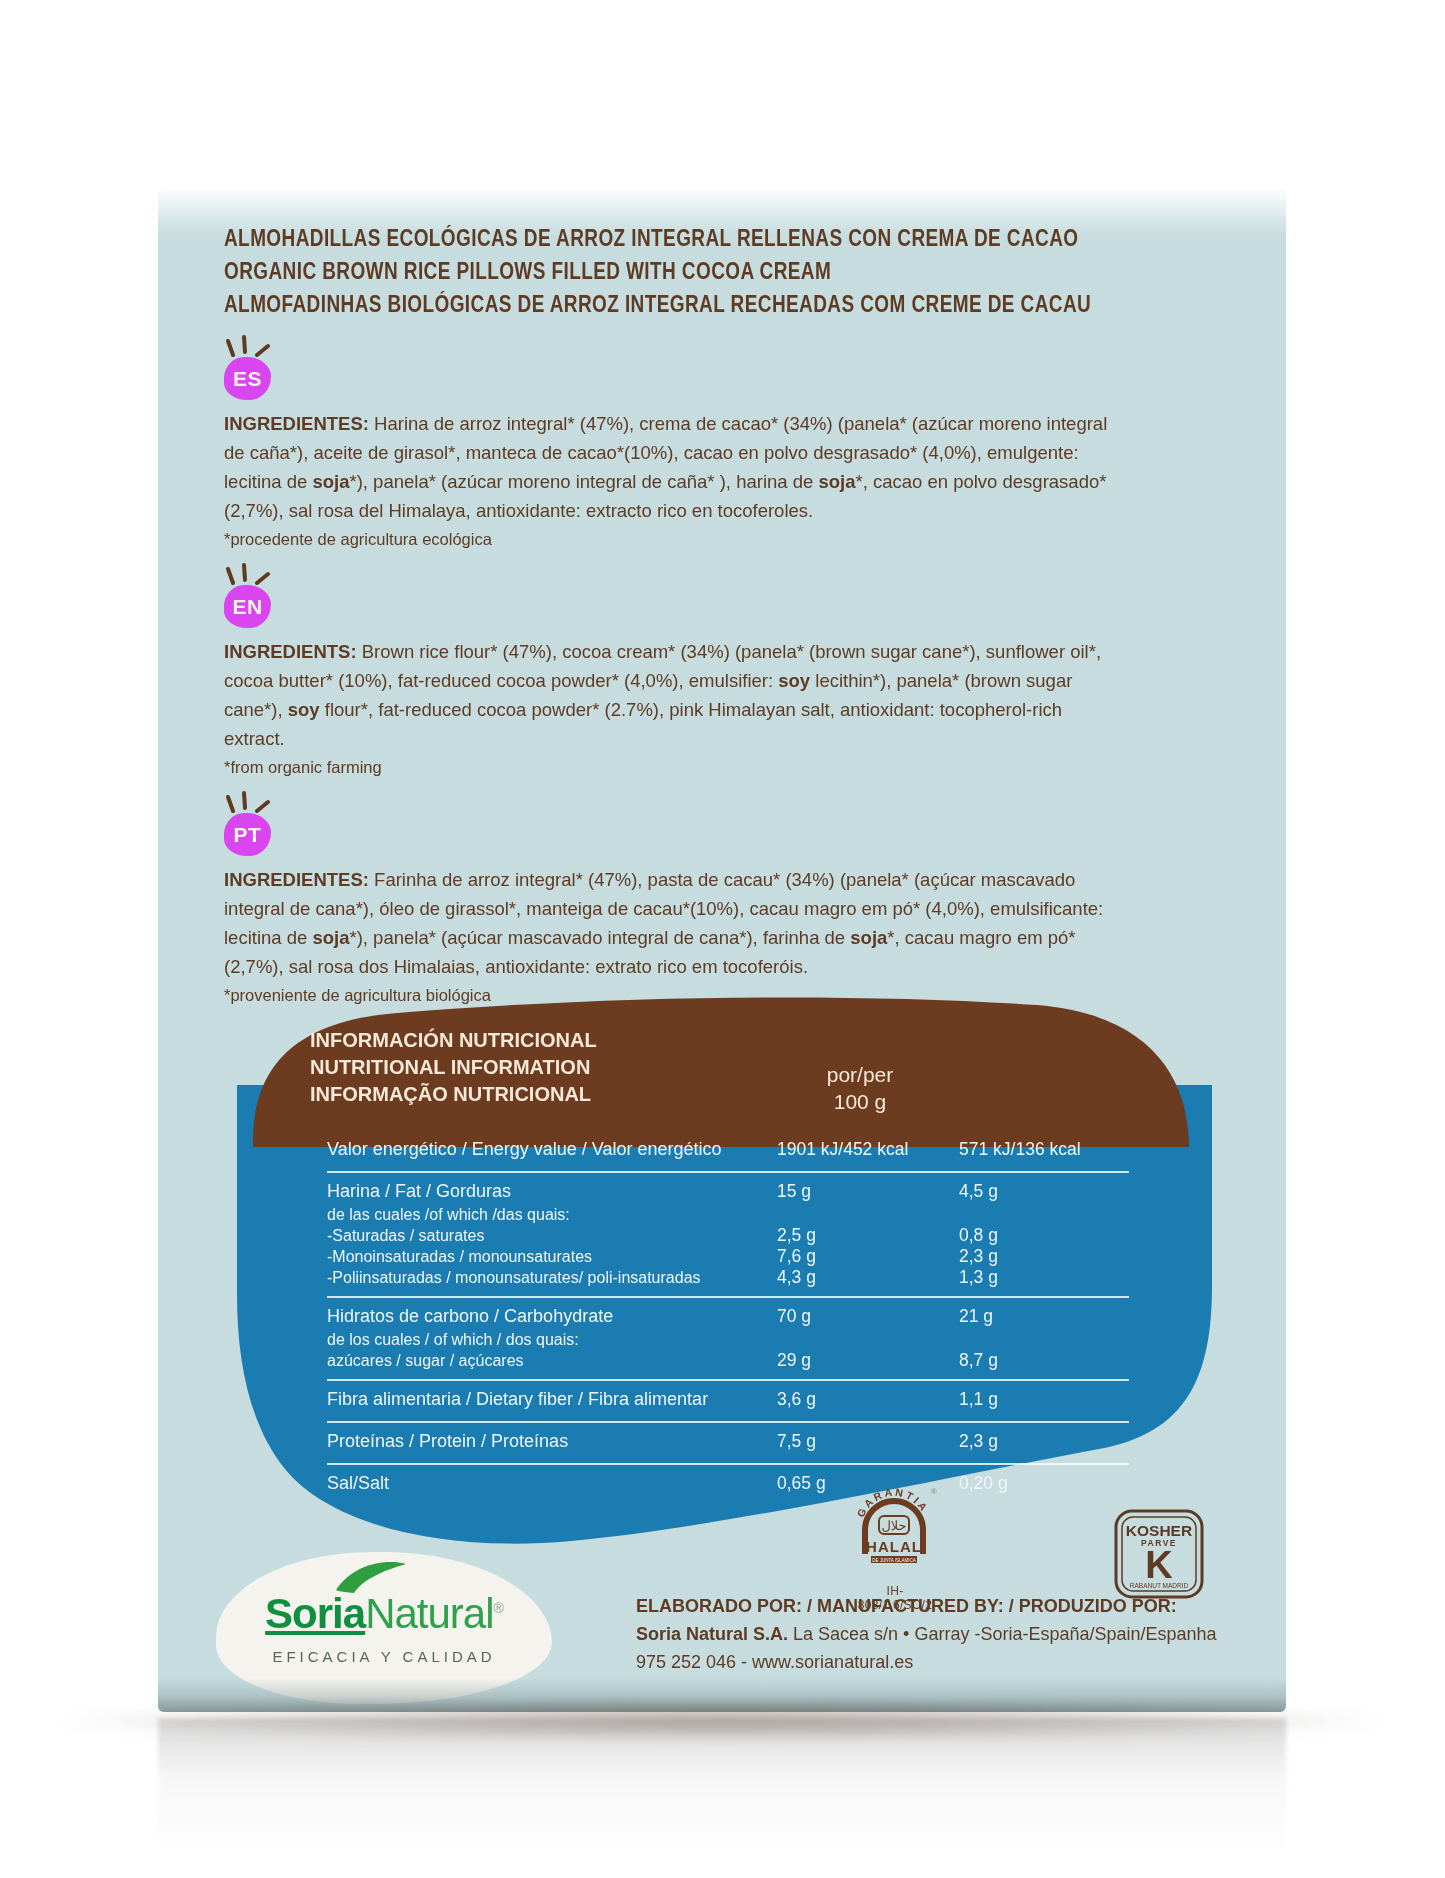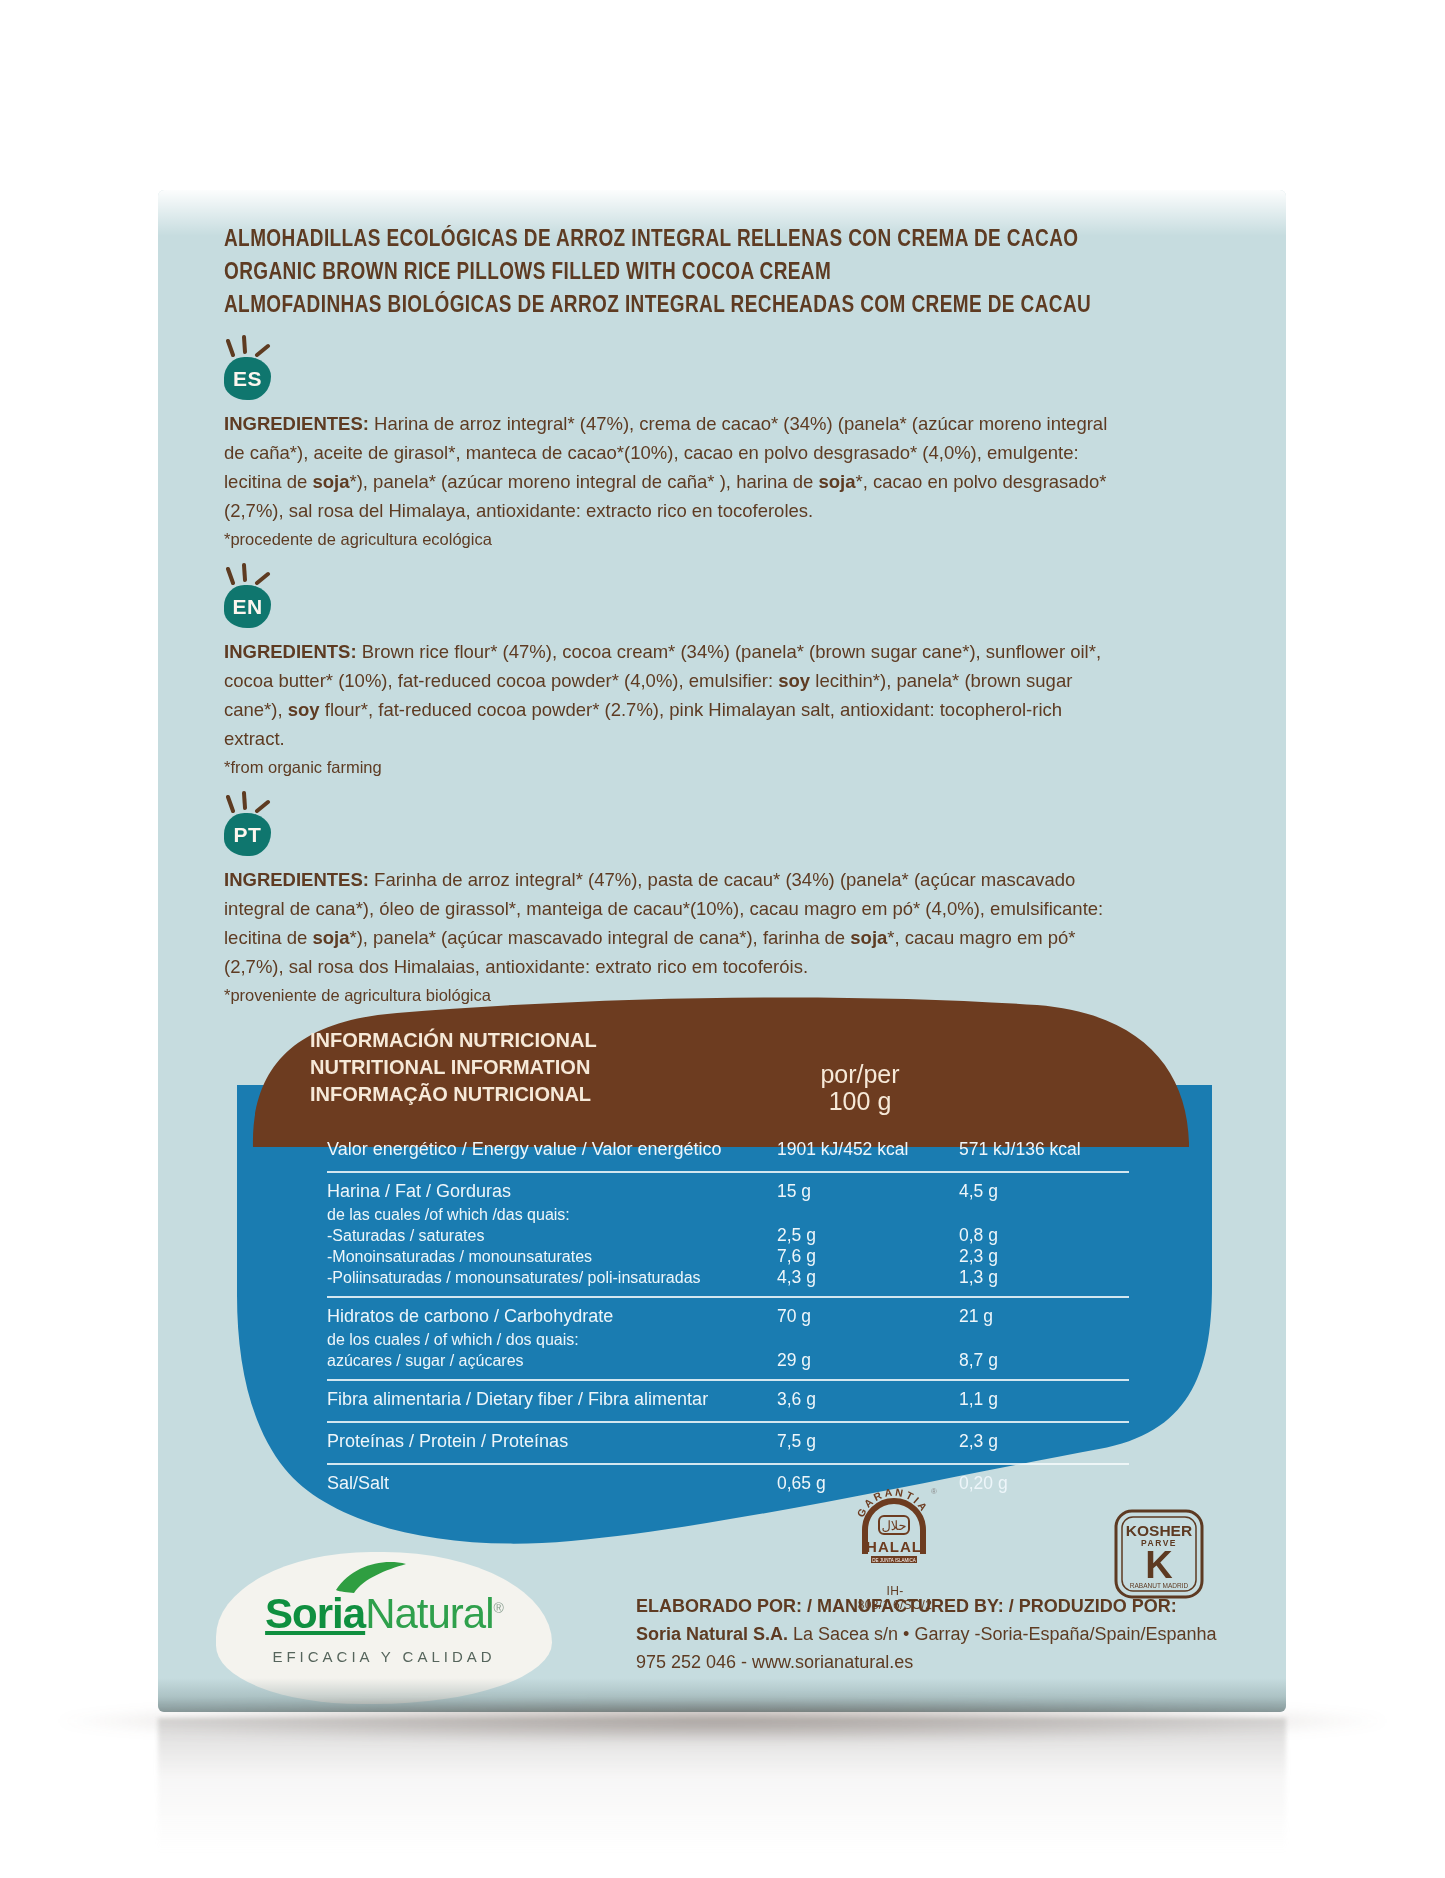--- a/index.html
+++ b/index.html
@@ -19,30 +19,30 @@
            filter:blur(6px);}
   .reflection{position:absolute;left:158px;top:1718px;width:1128px;height:150px;
            background:linear-gradient(to bottom, rgba(150,148,146,0.35), rgba(202,200,198,0.15) 40%, rgba(255,255,255,0) 90%);
            filter:blur(2px);}
   
   .content{position:absolute;left:66px;top:32px;width:884px;color:#5e3b22;}
   .t-line{font-size:19px;font-weight:bold;letter-spacing:0.4px;line-height:33px;
           transform:scaleY(1.22);transform-origin:0 50%;white-space:nowrap;color:#5e3b22;}
   .badge{position:relative;width:62px;height:66px;margin:14px 0 8px;}
   .badge svg{position:absolute;left:2px;top:0;}
-  .badge .blob{position:absolute;left:0;top:22px;width:47px;height:43px;background:#0f766e;color:#fdf6ee;
+  .badge .blob{position:absolute;left:0;top:22px;width:47px;height:43px;background:#d946ef;color:#fdf6ee;
           border-radius:46% 54% 48% 52% / 52% 48% 58% 42%;display:flex;align-items:center;justify-content:center;
           font-weight:bold;font-size:21px;letter-spacing:0.5px;}
   .ingredients{margin:6px 0 0;font-size:18.5px;line-height:29px;color:#5e3b22;}
   .footnote{margin:5px 0 0;font-size:16.5px;color:#5e3b22;}
   
   .nutrition{position:absolute;left:79px;top:795px;width:975px;height:590px;}
   .nutrition .blob-bg{position:absolute;left:0;top:0;}
   .nut-titles{position:absolute;left:73px;top:42px;color:#f6e9d8;font-weight:bold;font-size:20px;line-height:27px;}
-  .nut-col1{position:absolute;left:540px;top:76px;width:166px;text-align:center;color:#f6e9d8;font-size:25px;line-height:27px;}
+  .nut-col1{position:absolute;left:540px;top:76px;width:166px;text-align:center;color:#f6e9d8;font-size:21px;line-height:27px;}
   .nut-col2{position:absolute;left:716px;top:49px;width:172px;text-align:center;color:#f6e9d8;font-size:18.5px;line-height:27px;}
   .nut-table{position:absolute;left:90px;top:146px;width:802px;color:#eef6fa;}
   .ngroup{border-bottom:2px solid rgba(245,250,252,0.85);padding:5px 0 8px;}
   .ngroup.last{border-bottom:none;}
   .nrow{display:flex;align-items:baseline;font-size:18px;line-height:27px;}
   .nrow.small{font-size:16px;line-height:20px;}
   .nlabel{flex:1;}
   .nval{width:170px;text-align:left;font-size:17.5px;}
   .nval.v30{margin-left:12px;}
   

